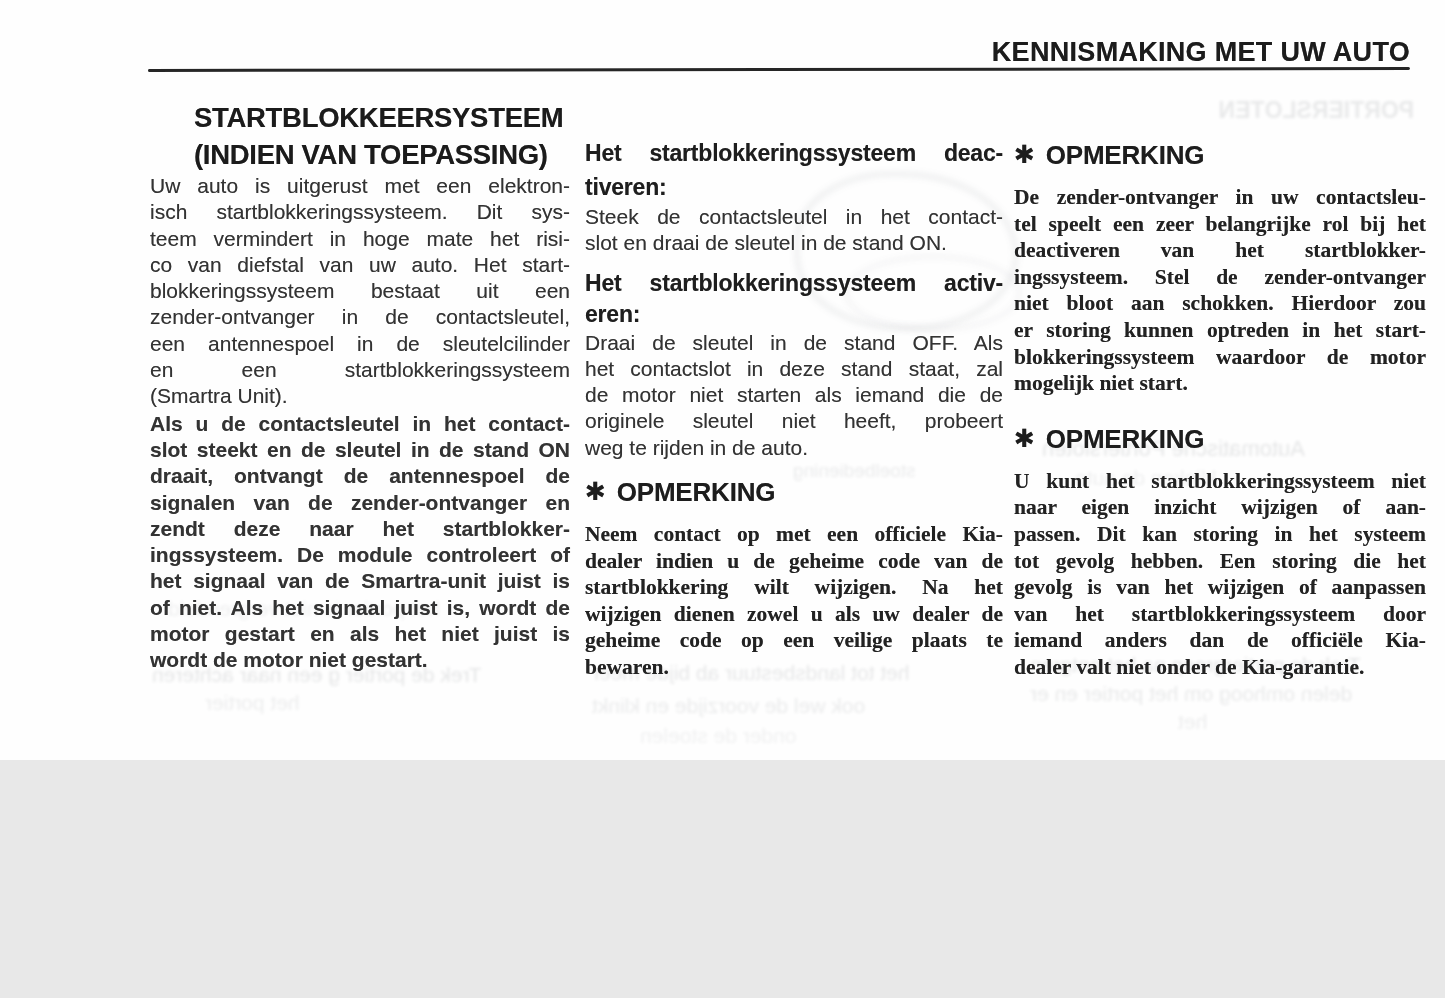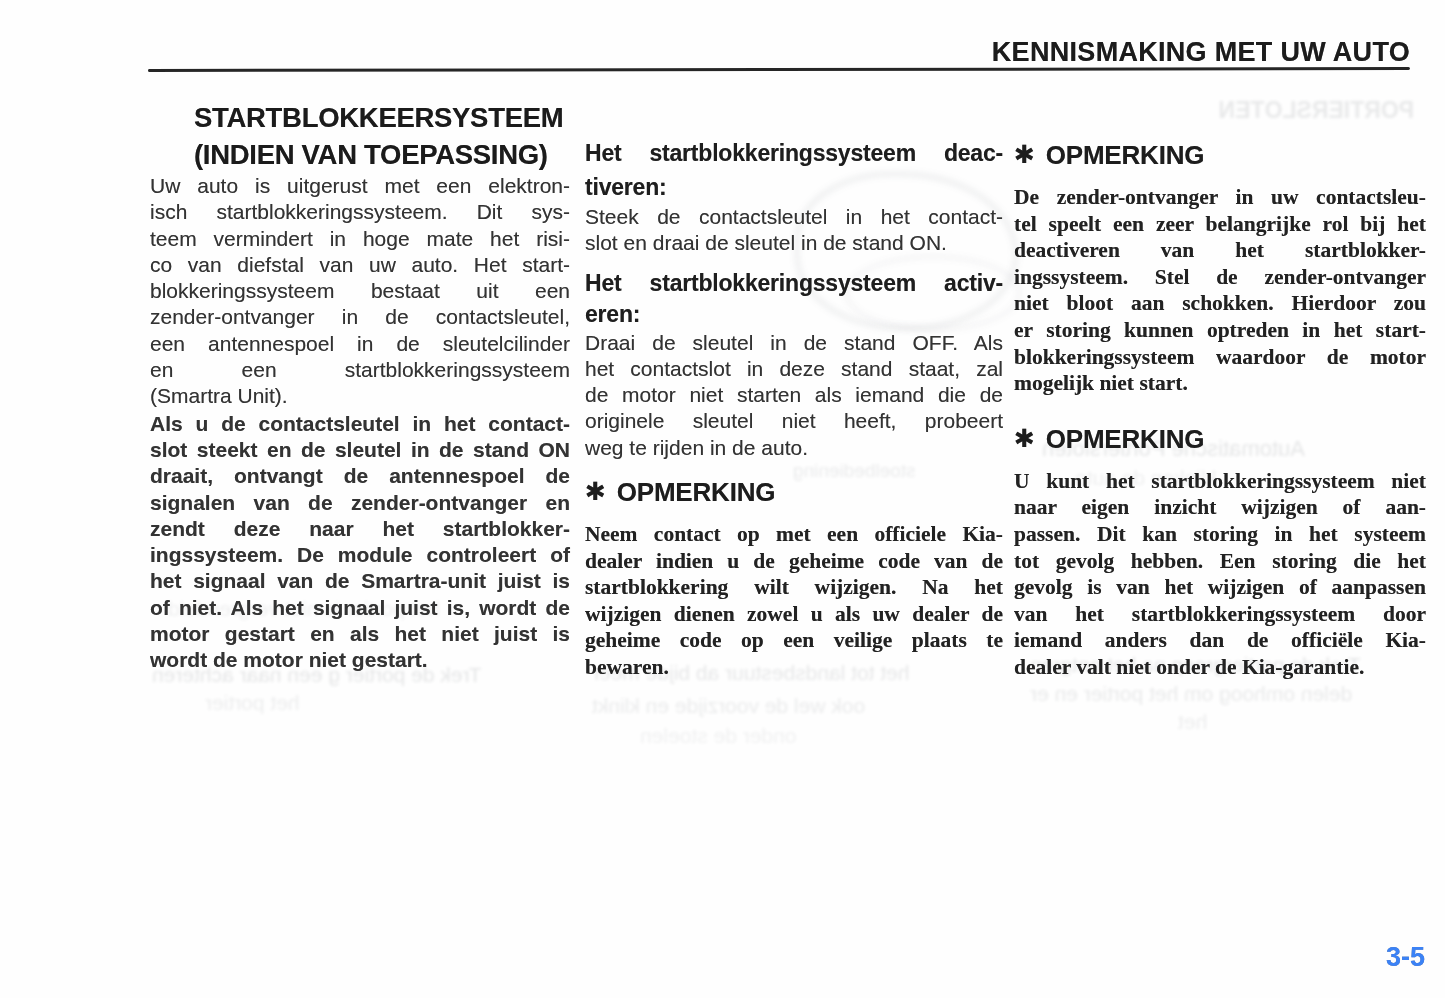--- a/index.html
+++ b/index.html
@@ -1,18 +1,18 @@
 <!DOCTYPE html>
 <html><head>
 <meta charset="utf-8">
 <style>
   html,body{margin:0;padding:0;background:#e8e8e8;}
   #page{
     position:relative;
-    width:1445px;height:998px;
+    width:1445px;height:760px;
     background:#fefefe;
     overflow:hidden;
     font-family:"Liberation Sans", sans-serif;
     color:#2f2f2f;
   }
   
   .hdr-title{
     position:absolute;top:37px;right:35px;
     font-size:27px;font-weight:bold;color:#1c1c1c;
     letter-spacing:.3px;white-space:nowrap;

